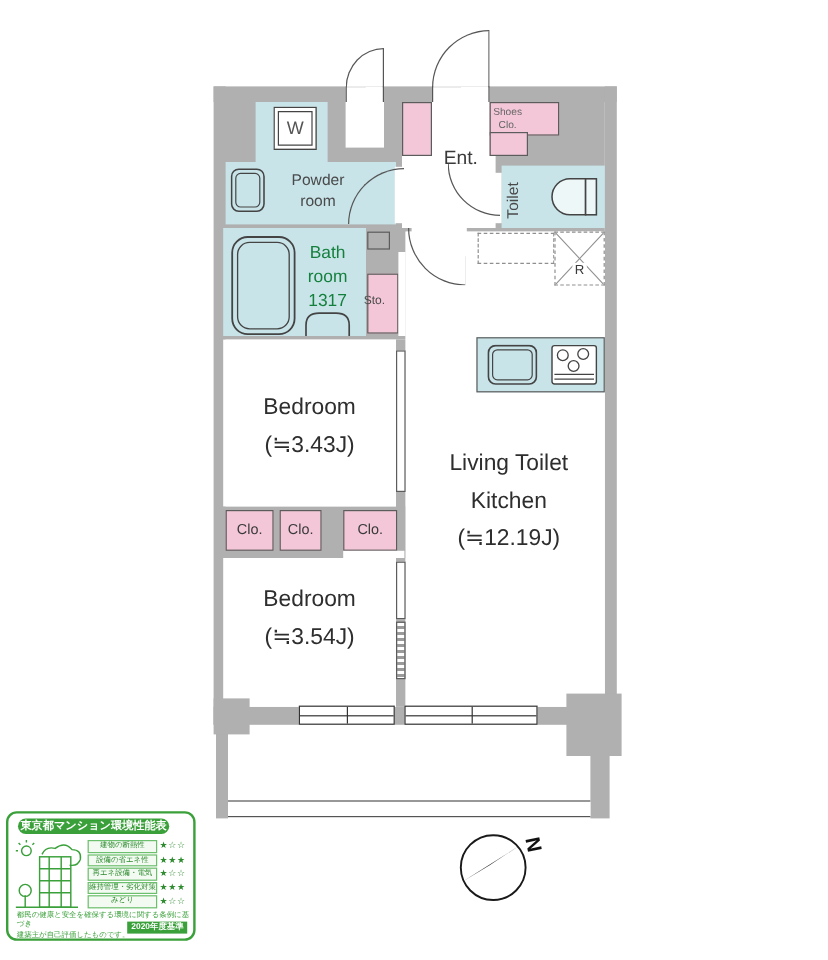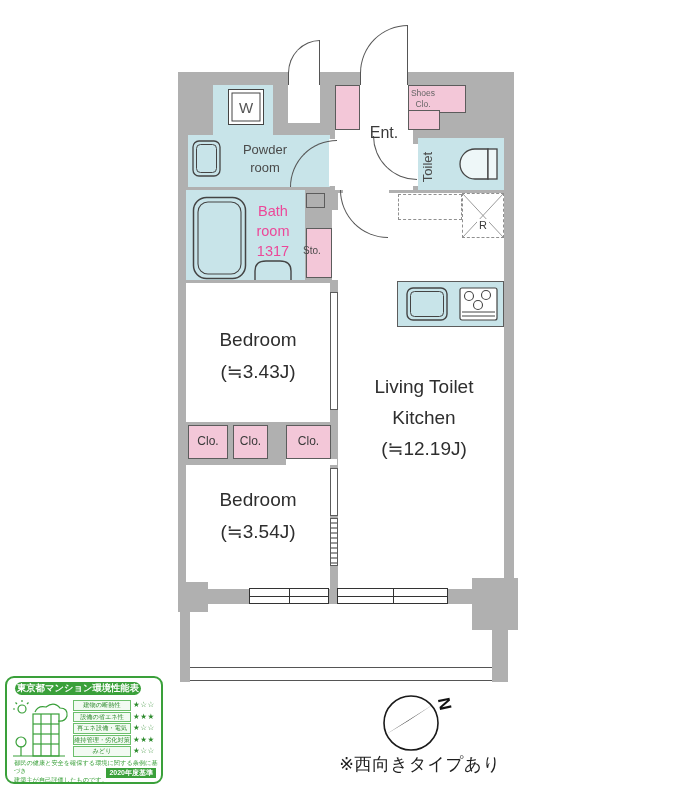--- a/index.html
+++ b/index.html
@@ -147,41 +147,40 @@
   <div class="wall" style="left:492px;top:630px;width:16px;height:52px;"></div>
   <div class="abs" style="left:190px;top:667px;width:302px;height:14px;background:#fff;box-sizing:border-box;
               border-top:1.6px solid #555;border-bottom:1.6px solid #555;"></div>
 
   <div class="label" style="left:360px;top:95px;width:48px;font-size:16px;margin-top:29px;">Ent.</div>
   <div class="label" style="left:396px;top:88px;width:54px;font-size:8.5px;line-height:1.25;color:#666;">Shoes
 Clo.</div>
   <div class="label" style="left:210px;top:141px;width:110px;font-size:13px;line-height:1.35;color:#4a4a4a;">Powder
 room</div>
   <div class="label" style="left:407px;top:158px;width:44px;height:18px;font-size:13px;color:#4a4a4a;transform:rotate(-90deg);">Toilet</div>
-  <div class="label" style="left:242px;top:201px;width:62px;font-size:14.5px;line-height:1.38;color:#ec4899;">Bath
+  <div class="label" style="left:242px;top:201px;width:62px;font-size:14.5px;line-height:1.38;color:#15803d;">Bath
 room
 1317</div>
   <div class="label" style="left:298px;top:245px;width:28px;font-size:10px;color:#4a4a4a;">Sto.</div>
   <div class="label" style="left:190px;top:324px;width:136px;font-size:19px;line-height:1.7;color:#2e2e2e;">Bedroom
 (≒3.43J)</div>
   <div class="label" style="left:188px;top:434px;width:40px;font-size:12px;">Clo.</div>
   <div class="label" style="left:233px;top:434px;width:35px;font-size:12px;">Clo.</div>
   <div class="label" style="left:286px;top:434px;width:45px;font-size:12px;">Clo.</div>
   <div class="label" style="left:190px;top:484px;width:136px;font-size:19px;line-height:1.7;color:#2e2e2e;">Bedroom
 (≒3.54J)</div>
   <div class="label" style="left:344px;top:372px;width:160px;font-size:19px;line-height:1.62;color:#2e2e2e;">Living Toilet
 Kitchen
 (≒12.19J)</div>
 
   <svg class="abs" style="left:378px;top:688px;" width="92" height="72" viewBox="0 0 92 72">
     <circle cx="33" cy="35" r="27" fill="#fff" stroke="#1a1a1a" stroke-width="1.6"></circle>
     <polygon points="56,16 7,47 30,33" fill="#111"></polygon>
     <text x="62" y="16" font-size="17" font-weight="bold" fill="#111" transform="rotate(78 64 12)">N</text>
   </svg>
-  <div class="label" style="left:330px;top:752px;width:180px;font-size:17.5px;color:#1f1f1f;letter-spacing:0.5px;">※西向きタイプあり</div>
 
   <div id="eco">
     <div class="title">東京都マンション環境性能表示</div>
     <svg class="abs" style="left:6px;top:22px;" width="58" height="57" viewBox="0 0 58 57">
       <g stroke="#3aa03a" fill="none" stroke-width="1.2">
         <circle cx="9" cy="9" r="4"></circle>
         <line x1="9" y1="2" x2="9" y2="0"></line>
           <line x1="2" y1="9" x2="0" y2="9"></line>
           <line x1="4" y1="4" x2="2.5" y2="2.5"></line>
           <line x1="14" y1="4" x2="15.5" y2="2.5"></line>

